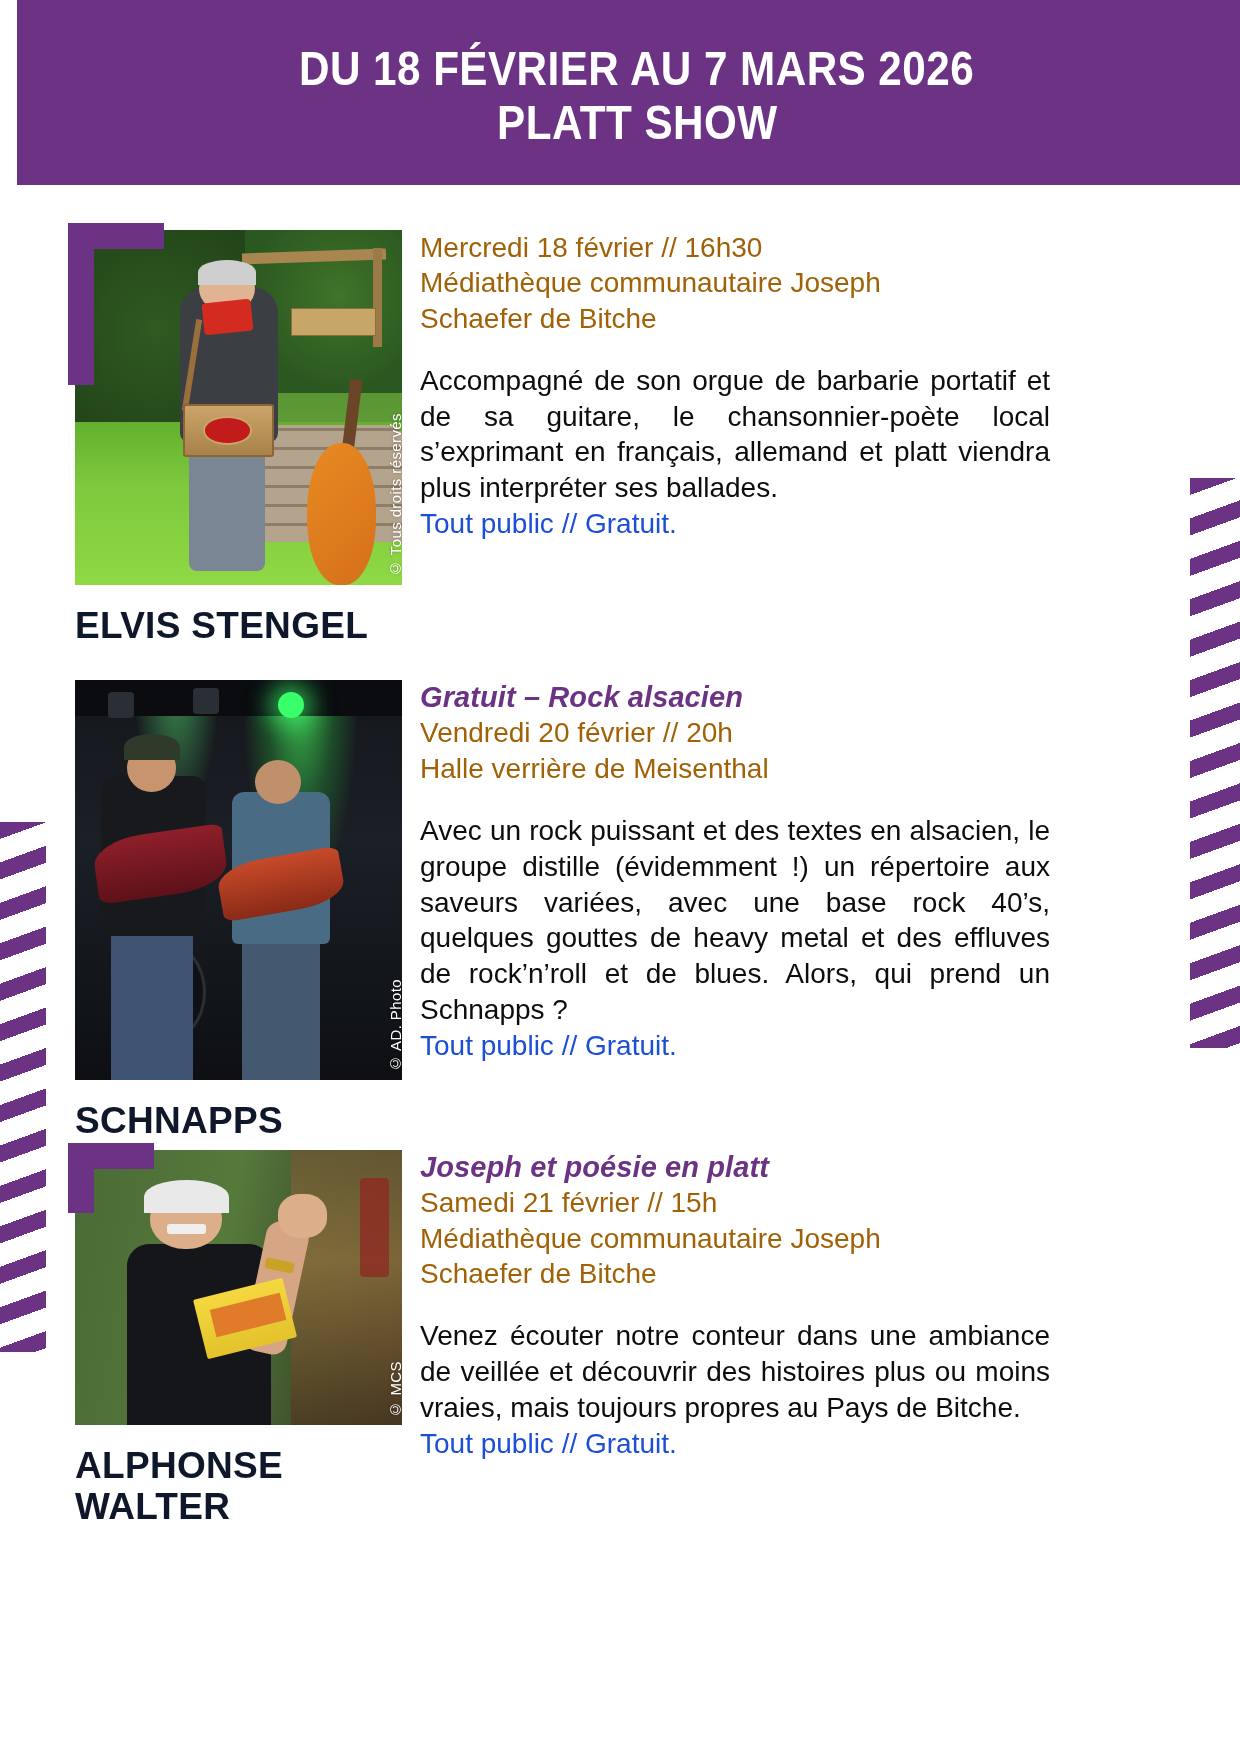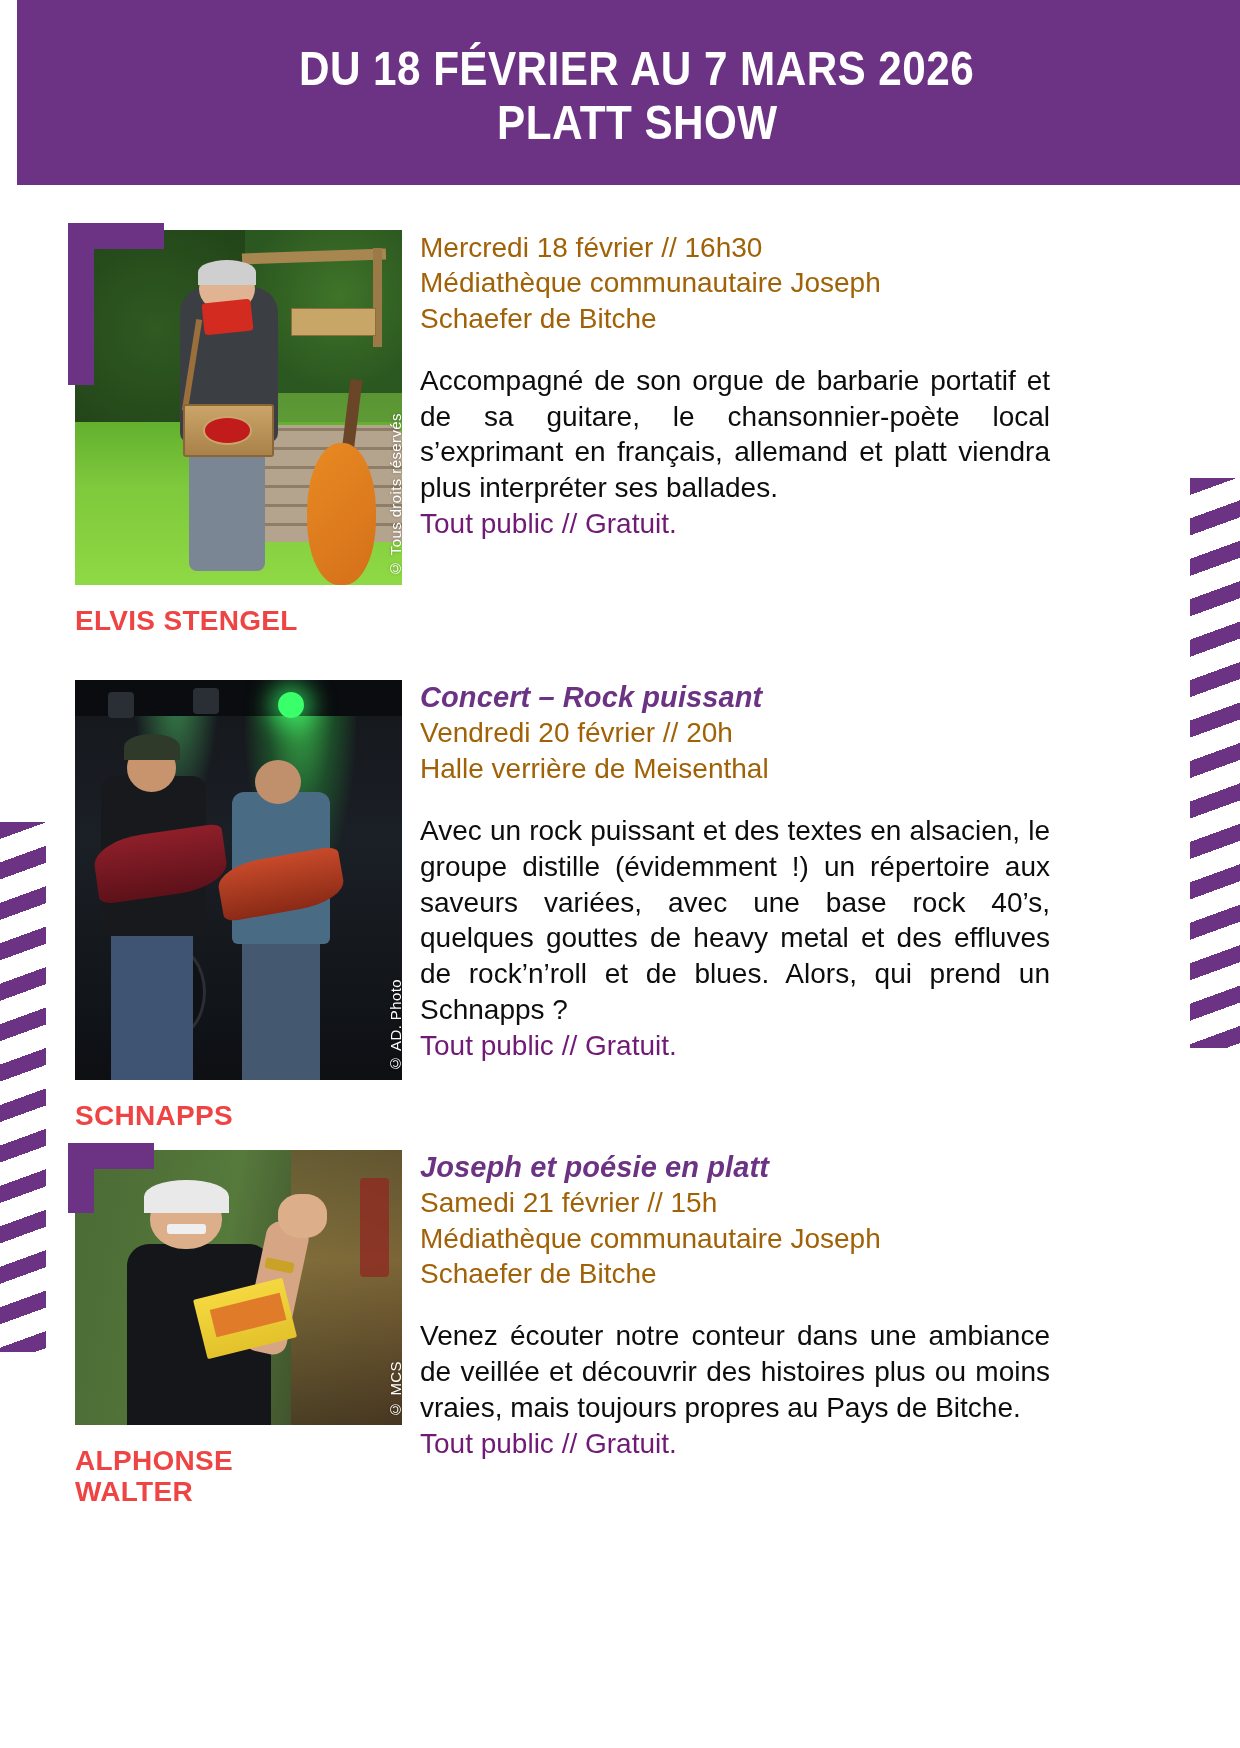--- a/index.html
+++ b/index.html
@@ -204,23 +204,23 @@
     text-orientation: mixed;
     transform: rotate(180deg);
     transform-origin: center;
     z-index: 4;
     white-space: nowrap;
     text-shadow: 0 0 3px rgba(0,0,0,.35);
   }
 
   .artist-name {
     margin-top: 20px;
-    color: #ef4444;
+    color: #0f172a;
     font-weight: 700;
-    font-size: 28px;
+    font-size: 37px;
     line-height: 1.12;
     letter-spacing: .3px;
     text-transform: uppercase;
     white-space: pre-line;
   }
 
   
   .info {
     flex: 0 0 630px;
     width: 630px;
@@ -242,21 +242,21 @@
   }
   .ev-desc {
     margin-top: 27px;
     color: #0d0d0d;
     font-size: 28px;
     line-height: 1.28;
     text-align: justify;
     text-justify: inter-word;
   }
   .ev-note {
-    color: #701a75;
+    color: #1d4ed8;
     font-size: 28px;
     line-height: 1.26;
   }
 </style>
 </head>
 <body>
 
 <div class="page">
 
   <div class="banner">
@@ -332,21 +332,21 @@
               <div class="p2-m1cap"></div>
               <div class="p2-g1"></div>
             </div>
           </div>
           <div class="credit">© AD. Photo</div>
         </div>
         <div class="artist-name">SCHNAPPS</div>
       </div>
 
       <div class="info">
-        <div class="ev-title">Concert – Rock puissant</div>
+        <div class="ev-title">Gratuit – Rock alsacien</div>
         <div class="ev-meta">Vendredi 20 février // 20h</div>
         <div class="ev-meta">Halle verrière de Meisenthal</div>
         <div class="ev-desc">Avec un rock puissant et des textes en alsacien, le groupe distille (évidemment !) un répertoire aux saveurs variées, avec une base rock 40’s, quelques gouttes de heavy metal et des effluves de rock’n’roll et de blues. Alors, qui prend un Schnapps ?</div>
         <div class="ev-note">Tout public // Gratuit.</div>
       </div>
     </div>
 
     <div class="event event-3">
       <div class="media">
         <div class="photo-wrap">

